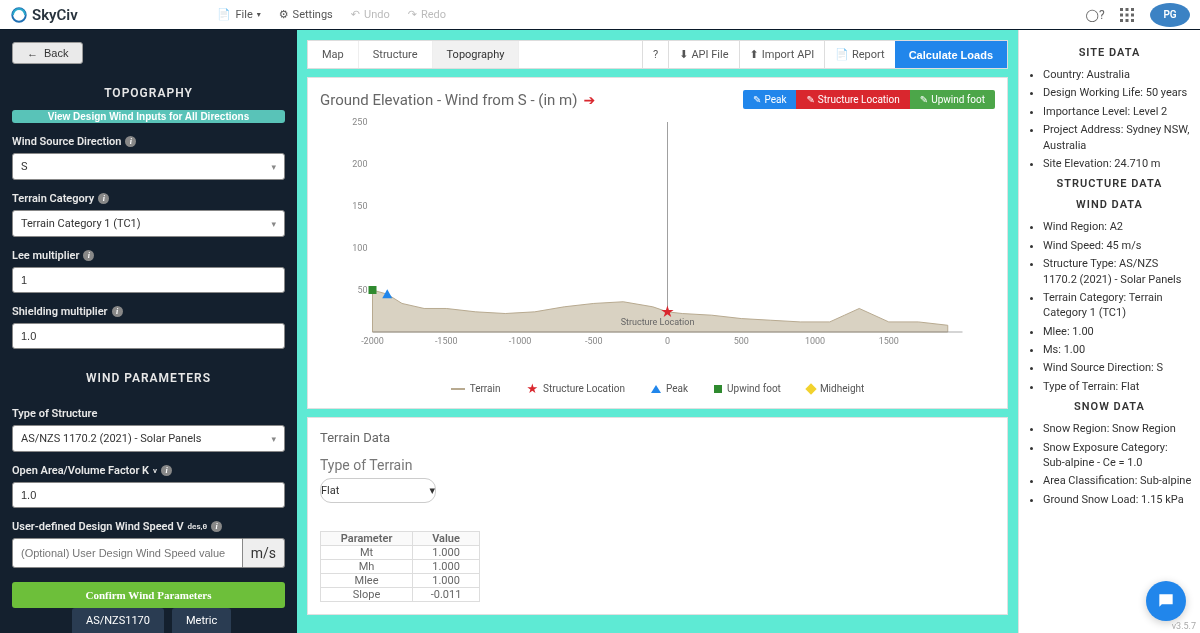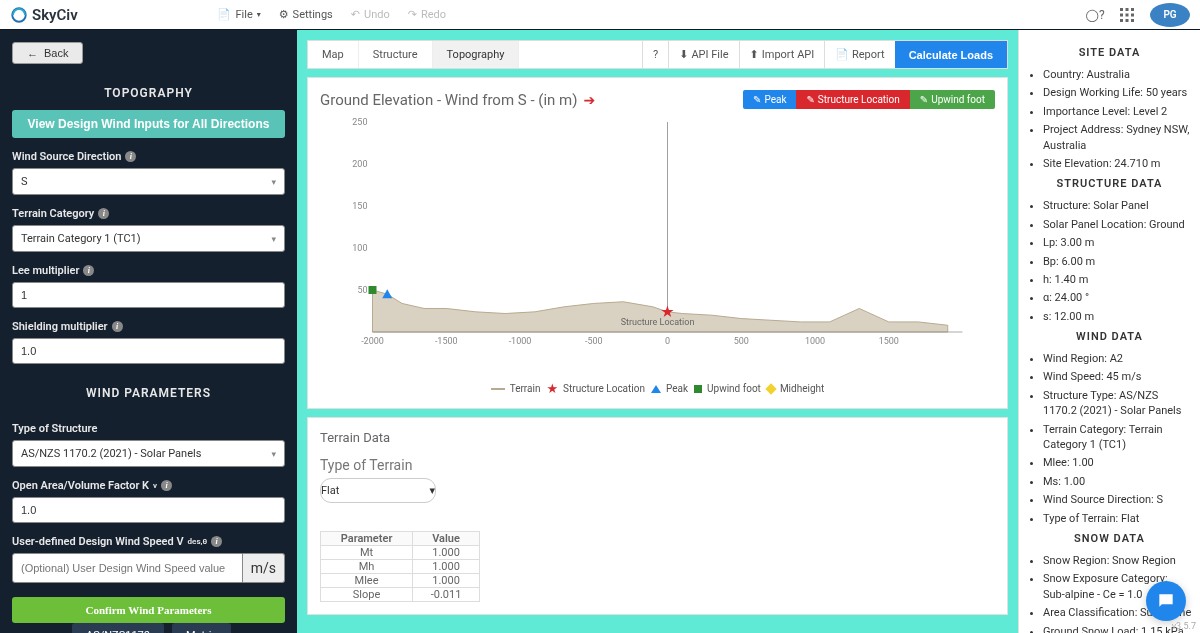--- a/index.html
+++ b/index.html
@@ -17,21 +17,21 @@
 .iconbtn { width: 18px; height: 18px; display: flex; align-items: center; justify-content: center; color: #666; cursor: pointer; }
 .avatar { width: 40px; height: 24px; border-radius: 50%; background: #3b82c4; color: #fff; font-size: 10px; font-weight: 600; display: flex; align-items: center; justify-content: center; }
 
 
 .main { flex: 1; display: flex; overflow: hidden; }
 
 
 .sidebar { width: 297px; background: #14202e; color: #e8e8e8; padding: 12px; display: flex; flex-direction: column; overflow-y: auto; }
 .backbtn { background: #eaeaea; border: 1px solid #999; border-radius: 3px; padding: 4px 14px; font-size: 11px; display: inline-flex; align-items: center; gap: 6px; width: fit-content; color: #333; cursor: pointer; }
 .section-title { text-align: center; font-size: 12px; letter-spacing: 1px; font-weight: 600; margin: 22px 0 10px; }
-.view-inputs-btn { background: #59c3b8; color: #fff; border: none; padding: 7px; font-size: 12px; font-weight: 600; border-radius: 3px; cursor: pointer; text-align: center; }
+.view-inputs-btn { background: #59c3b8; color: #fff; border: none; padding: 1px; font-size: 10px; font-weight: 600; border-radius: 3px; cursor: pointer; text-align: center; }
 .field-label { font-size: 11px; font-weight: 600; margin: 12px 0 5px; display: flex; align-items: center; gap: 4px; }
 .info-icon { width: 11px; height: 11px; border-radius: 50%; background: #888; color: #fff; display: inline-flex; align-items: center; justify-content: center; font-size: 8px; font-style: italic; font-family: serif; }
 .input, .select { width: 100%; background: #fff; border: 1px solid #888; border-radius: 3px; padding: 6px 8px; font-size: 11px; color: #333; }
 .select { display: flex; align-items: center; justify-content: space-between; cursor: pointer; }
 .select .chev { color: #888; font-size: 9px; }
 .input-group { display: flex; }
 .input-group .input { border-radius: 3px 0 0 3px; flex: 1; }
 .input-group .suffix { background: #eee; border: 1px solid #888; border-left: none; border-radius: 0 3px 3px 0; padding: 6px 8px; font-size: 14px; color: #333; }
 .confirm-btn { background: #6dbf3a; color: #fff; border: none; padding: 7px; font-size: 11px; font-weight: 600; border-radius: 3px; margin-top: 14px; cursor: pointer; font-family: Liberation Serif, serif; }
 .spacer { flex: 1; }
@@ -51,21 +51,21 @@
 .chart-title { font-size: 15px; color: #666; display: flex; align-items: center; gap: 6px; }
 .chart-title .arrow { color: #d9272e; font-size: 14px; }
 .legend-btns { display: flex; gap: 0; }
 .lbtn { padding: 4px 10px; font-size: 10px; color: #fff; display: flex; align-items: center; gap: 3px; cursor: pointer; }
 .lbtn.blue { background: #2186eb; border-radius: 2px 0 0 2px; }
 .lbtn.red { background: #d9272e; }
 .lbtn.green { background: #4ca649; border-radius: 0 2px 2px 0; }
 .chart-area { position: relative; height: 260px; }
 .chart-svg { width: 100%; height: 240px; }
 .structure-label { position: absolute; top: 200px; left: 50%; transform: translateX(-50%); font-size: 9px; color: #666; }
-.legend-row { display: flex; justify-content: center; gap: 6px; margin-top: 4px; font-size: 10px; color: #555; }
+.legend-row { display: flex; justify-content: center; gap: 26px; margin-top: 4px; font-size: 10px; color: #555; }
 .legend-item { display: flex; align-items: center; gap: 5px; }
 .sw-line { width: 14px; height: 2px; background: #b8aa90; }
 .sw-star { color: #d9272e; font-size: 13px; }
 .sw-tri { width: 0; height: 0; border-left: 5px solid transparent; border-right: 5px solid transparent; border-bottom: 8px solid #2186eb; }
 .sw-sq { width: 8px; height: 8px; background: #2f8a2f; }
 .sw-dia { width: 8px; height: 8px; background: #f2d22e; transform: rotate(45deg); }
 .terrain-section { background: #fff; border: 1px solid #e0e0e0; margin-top: 8px; padding: 12px; }
 .terrain-h { font-size: 13px; color: #666; margin-bottom: 12px; }
 .tfield-label { font-size: 14px; color: #777; margin-bottom: 5px; }
 .tselect { width: 116px; background: #fff; border: 1px solid #ccc; border-radius: 11px; padding: 5px 0; font-size: 11px; display: flex; justify-content: space-between; cursor: pointer; }
@@ -340,29 +340,20 @@
     <div class="rightp">
       <div class="rp-title">SITE DATA</div>
       <ul class="rp-list" id="rp-site">
           <li>Country: Australia</li>
           <li>Design Working Life: 50 years</li>
           <li>Importance Level: Level 2</li>
           <li>Project Address: Sydney NSW, Australia</li>
           <li>Site Elevation: 24.710 m</li>
         </ul>
       <div class="rp-title">STRUCTURE DATA</div>
-      <ul class="rp-list" id="rp-structure">
-          <li>Structure: Solar Panel</li>
-          <li>Solar Panel Location: Ground</li>
-          <li>Lp: 3.00 m</li>
-          <li>Bp: 6.00 m</li>
-          <li>h: 1.40 m</li>
-          <li>α: 24.00 °</li>
-          <li>s: 12.00 m</li>
-        </ul>
       <div class="rp-title">WIND DATA</div>
       <ul class="rp-list" id="rp-wind">
           <li>Wind Region: A2</li>
           <li>Wind Speed: 45 m/s</li>
           <li>Structure Type: AS/NZS 1170.2 (2021) - Solar Panels</li>
           <li>Terrain Category: Terrain Category 1 (TC1)</li>
           <li>Mlee: 1.00</li>
           <li>Ms: 1.00</li>
           <li>Wind Source Direction: S</li>
           <li>Type of Terrain: Flat</li>

